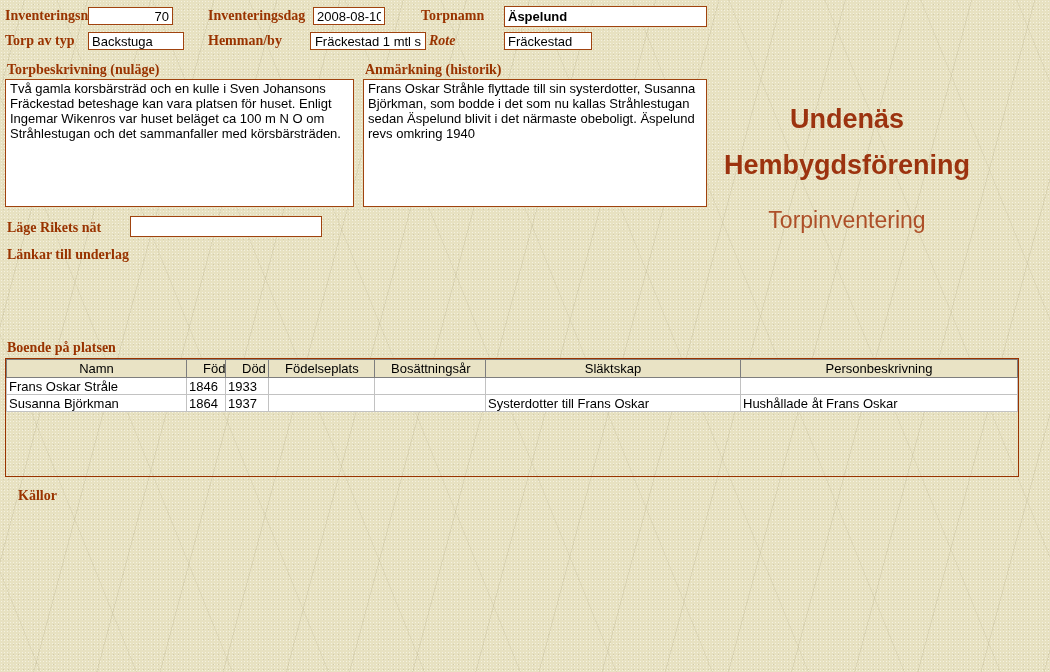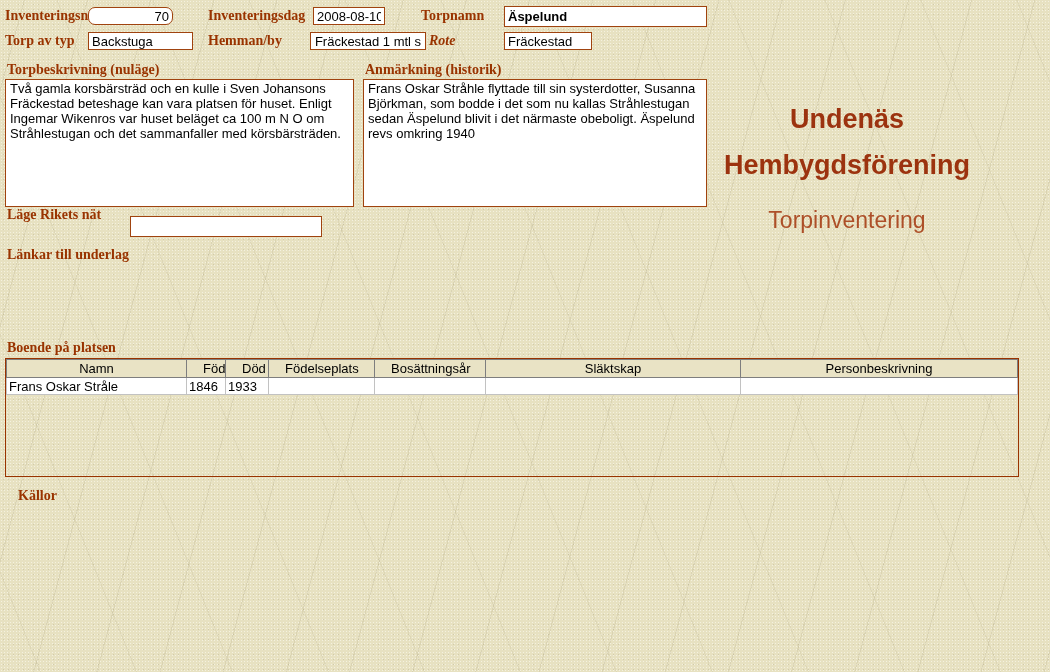--- a/index.html
+++ b/index.html
@@ -101,50 +101,50 @@
     overflow: hidden;
     white-space: nowrap;
   }
 </style>
 </head>
 <body>
 
 <div class="page">
 
   <span class="lbl" style="left:5px; top:8px;">Inventeringsnr</span>
-  <input class="fld" style="left: 88px; top: 7px; width: 85px; height: 18px; text-align: right; border-radius: 7px;" value="70">
+  <input class="fld" style="left: 88px; top: 7px; width: 85px; height: 18px; text-align: right;" value="70">
 
   <span class="lbl" style="left:208px; top:8px;">Inventeringsdag</span>
   <input class="fld" style="left: 313px; top: 7px; width: 72px; height: 18px; text-align: center;" value="2008-08-10">
 
   <span class="lbl" style="left:421px; top:8px;">Torpnamn</span>
   <input class="fld" style="left: 504px; top: 6px; width: 203px; height: 21px; font-weight: bold;" value="Äspelund">
 
   <span class="lbl" style="left:5px; top:33px;">Torp av typ</span>
-  <input class="fld" style="left: 88px; top: 32px; width: 105px; height: 18px;" value="Backstuga">
+  <input class="fld" style="left: 88px; top: 32px; width: 96px; height: 18px;" value="Backstuga">
 
   <span class="lbl" style="left:208px; top:33px;">Hemman/by</span>
   <input class="fld" style="left: 310px; top: 32px; width: 116px; height: 18px; text-align: center;" value="Fräckestad 1 mtl s">
 
   <span class="lbl" style="left:429px; top:33px;font-style:italic;">Rote</span>
   <input class="fld" style="left: 504px; top: 32px; width: 88px; height: 18px;" value="Fräckestad">
 
   <span class="lbl" style="left:7px; top:62px;">Torpbeskrivning (nuläge)</span>
   <textarea class="fld" style="left: 5px; top: 79px; width: 349px; height: 128px;">Två gamla korsbärsträd och en kulle i Sven Johansons Fräckestad beteshage kan vara platsen för huset. Enligt Ingemar Wikenros var huset beläget ca 100 m N O om Stråhlestugan och det sammanfaller med körsbärsträden.</textarea>
 
   <span class="lbl" style="left:365px; top:62px;">Anmärkning (historik)</span>
   <textarea class="fld" style="left: 363px; top: 79px; width: 344px; height: 128px;">Frans Oskar Stråhle flyttade till sin systerdotter, Susanna Björkman, som bodde i det som nu kallas Stråhlestugan sedan Äspelund blivit i det närmaste obeboligt. Äspelund revs omkring 1940</textarea>
 
   <div class="title-block">
     <div class="title-main">Undenäs</div>
     <div class="title-main">Hembygdsförening</div>
     <div class="title-sub">Torpinventering</div>
   </div>
 
-  <span class="lbl" style="left:7px; top:207px;">Läge Rikets nät</span>
+  <span class="lbl" style="left:7px; top:220px;">Läge Rikets nät</span>
   <input class="fld" style="left: 130px; top: 216px; width: 192px; height: 21px;" value="">
 
   <span class="lbl" style="left:7px; top:247px;">Länkar till underlag</span>
 
   <span class="lbl" style="left:7px; top:340px;">Boende på platsen</span>
 
   <div class="table-wrap">
     <table class="boende">
       <colgroup>
         <col style="width:180px">
@@ -169,19 +169,28 @@
       <tbody>
         <tr>
           <td>Frans Oskar Stråle</td>
           <td>1846</td>
           <td>1933</td>
           <td></td>
           <td></td>
           <td></td>
           <td></td>
         </tr>
+        <tr>
+          <td>Susanna Björkman</td>
+          <td>1864</td>
+          <td>1937</td>
+          <td></td>
+          <td></td>
+          <td>Systerdotter till Frans Oskar</td>
+          <td>Hushållade åt Frans Oskar</td>
+        </tr>
       </tbody>
     </table>
   </div>
 
   <span class="lbl" style="left:18px; top:488px;">Källor</span>
 
 </div>
 
 </body></html>

